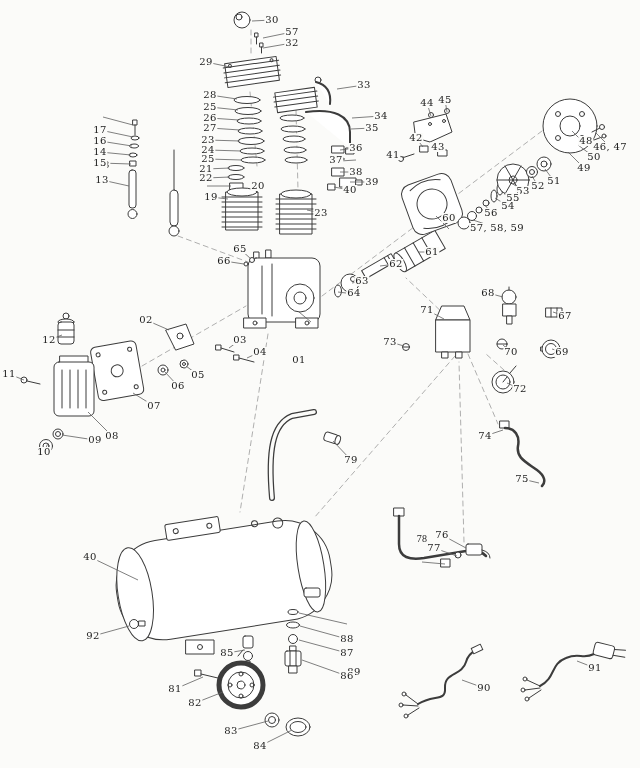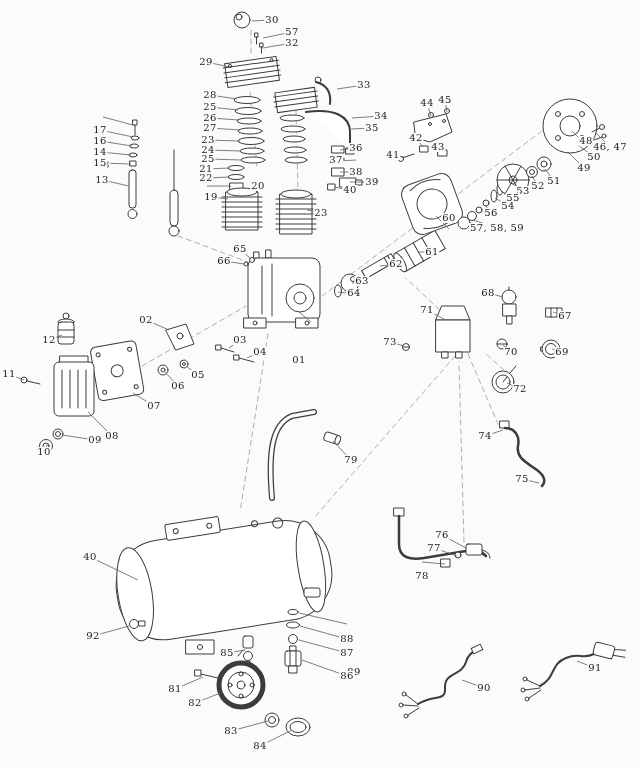--- a/index.html
+++ b/index.html
@@ -537,21 +537,21 @@
       <span class="part-label" style="left: 565px; top: 316px; color: rgb(28, 28, 28);">67</span>
       <span class="part-label" style="left: 511px; top: 352px; color: rgb(28, 28, 28);">70</span>
       <span class="part-label" style="left: 562px; top: 352px; color: rgb(28, 28, 28);">69</span>
       <span class="part-label" style="left: 390px; top: 342px; color: rgb(28, 28, 28);">73</span>
       <span class="part-label" style="left: 520px; top: 389px; color: rgb(28, 28, 28);">72</span>
       <span class="part-label" style="left: 351px; top: 460px; color: rgb(28, 28, 28);">79</span>
       <span class="part-label" style="left: 485px; top: 436px; color: rgb(28, 28, 28);">74</span>
       <span class="part-label" style="left: 522px; top: 479px; color: rgb(28, 28, 28);">75</span>
       <span class="part-label" style="left: 442px; top: 535px; color: rgb(28, 28, 28);">76</span>
       <span class="part-label" style="left: 434px; top: 548px; color: rgb(28, 28, 28);">77</span>
-      <span class="part-label" style="left: 422px; top: 576px; color: rgb(28, 28, 28);">78</span>
+      <span class="part-label" style="left: 422px; top: 539px; color: rgb(28, 28, 28); font-family: Liberation Serif, serif;">78</span>
       <span class="part-label" style="left: 90px; top: 557px; color: rgb(28, 28, 28);">40</span>
       <span class="part-label" style="left: 93px; top: 636px; color: rgb(28, 28, 28);">92</span>
       <span class="part-label" style="left: 227px; top: 653px; color: rgb(28, 28, 28);">85</span>
       <span class="part-label" style="left: 354px; top: 624px; color: rgb(28, 28, 28); margin-top: 48px;">89</span>
       <span class="part-label" style="left: 347px; top: 639px; color: rgb(28, 28, 28);">88</span>
       <span class="part-label" style="left: 347px; top: 653px; color: rgb(28, 28, 28);">87</span>
       <span class="part-label" style="left: 347px; top: 676px; color: rgb(28, 28, 28);">86</span>
       <span class="part-label" style="left: 175px; top: 689px; color: rgb(28, 28, 28);">81</span>
       <span class="part-label" style="left: 195px; top: 703px; color: rgb(28, 28, 28);">82</span>
       <span class="part-label" style="left: 231px; top: 731px; color: rgb(28, 28, 28);">83</span>

